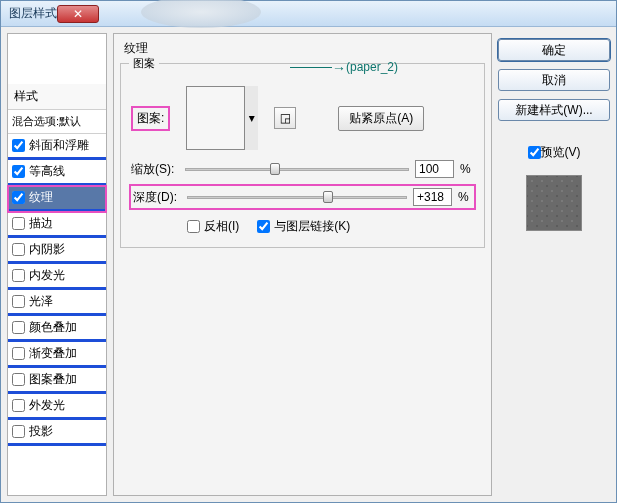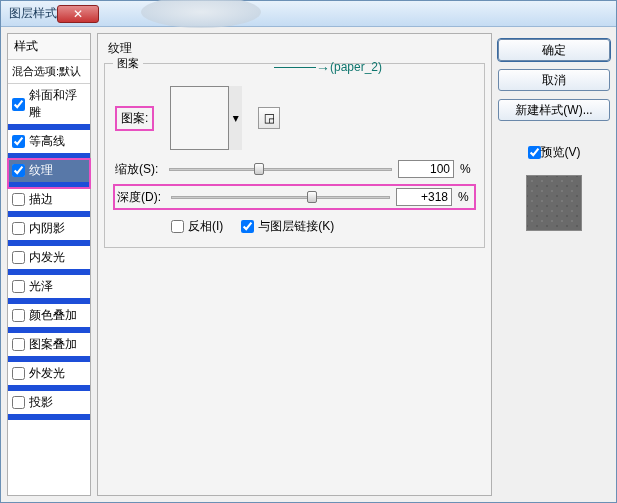--- a/index.html
+++ b/index.html
@@ -3,45 +3,45 @@
 <meta charset="utf-8">
 <style>
 * { box-sizing: border-box; margin: 0; padding: 0; font-family: "Microsoft YaHei", SimSun, sans-serif; font-size: 12px; }
 body { background: #fff; }
 .window { width: 617px; height: 503px; border: 1px solid #6b90b5; background: #d4e4f5; position: relative; }
 .titlebar { height: 26px; background: linear-gradient(to bottom, #e8f2fb, #c5dcf3); border-bottom: 1px solid #9bb8d6; display: flex; align-items: center; justify-content: flex-start; padding: 0 4px 0 8px; position: relative; }
 .titlebar::after { content: ""; position: absolute; left: 140px; top: -5px; width: 120px; height: 32px; background: radial-gradient(ellipse at center, rgba(230,235,240,.9), rgba(180,195,210,.6)); border-radius: 50%; }
 .title { color: #1a3a5a; font-size: 12px; z-index: 1; }
 .close-btn { width: 42px; height: 18px; background: linear-gradient(to bottom, #e48b8b, #c73535); border: 1px solid #8b2020; border-radius: 3px; display: flex; align-items: center; justify-content: center; color: #fff; font-size: 11px; cursor: pointer; z-index: 1; }
 .body { display: flex; height: calc(100% - 26px); background: #f0f0f0; padding: 6px; gap: 6px; }
-.left-panel { width: 84px; border: 1px solid #b0b0b0; background: #fff; display: flex; flex-direction: column; }
+.left-panel { width: 100px; border: 1px solid #b0b0b0; background: #fff; display: flex; flex-direction: column; justify-content: center; }
 .left-header { padding: 4px 6px; border-bottom: 1px solid #d0d0d0; background: #f8f8f8; }
 .blend-opts { padding: 4px 4px; border-bottom: 1px solid #d0d0d0; font-size: 11px; }
-.style-item { display: flex; align-items: center; padding: 3px 4px; border-bottom: 6px solid #1d4ed8; gap: 4px; }
+.style-item { display: flex; align-items: center; padding: 3px 4px; border-bottom: 3px solid #1d4ed8; gap: 4px; }
 .style-item.indent { }
 .style-item input[type=checkbox] { width: 13px; height: 13px; }
 .style-item.selected { background: #5878a8; color: #fff; }
 .style-item.hl { outline: 2px solid #e850c0; outline-offset: -1px; }
 .middle-panel { flex: 1; border: 1px solid #b0b0b0; background: #f4f4f4; padding: 6px; }
 .fieldset { border: 1px solid #c0c0c0; padding: 8px 10px 12px; position: relative; margin-top: 6px; background: #f4f4f4; }
 .legend { position: absolute; top: -8px; left: 8px; background: #f4f4f4; padding: 0 4px; font-size: 11px; }
 .pattern-row { display: flex; align-items: center; gap: 16px; margin-bottom: 10px; }
 .pattern-label-box { border: 2px solid #e850c0; padding: 2px 4px; display: inline-block; }
 .swatch-box { position: relative; width: 72px; height: 64px; border: 1px solid #888; background: #f6f6f6; }
 .swatch-dd { position: absolute; right: -1px; top: -1px; bottom: -1px; width: 14px; border-left: 1px solid #888; background: #e8e8e8; display: flex; align-items: center; justify-content: center; }
 .mini-btn { width: 22px; height: 22px; border: 1px solid #999; background: linear-gradient(#fdfdfd,#e6e6e6); display: flex; align-items: center; justify-content: center; font-size: 11px; }
 .snap-btn { padding: 3px 10px; border: 1px solid #888; background: linear-gradient(#fdfdfd,#e6e6e6); border-radius: 2px; white-space: nowrap; }
 .arrow-ann { position: absolute; top: -6px; left: 169px; color: #0f766e; font-size: 14px; white-space: nowrap; }
 .slider-row { display: flex; align-items: center; gap: 6px; margin-top: 8px; }
 .slider-row.hl { outline: 2px solid #e850c0; padding: 2px; }
 .slabel { width: 48px; text-align: left; }
 .slider { flex: 1; height: 14px; position: relative; }
 .slider-track { position: absolute; left: 0; right: 0; top: 6px; height: 3px; background: #ccc; border: 1px solid #aaa; }
 .slider-thumb { position: absolute; top: 1px; width: 10px; height: 12px; background: linear-gradient(#fff,#ccc); border: 1px solid #777; border-radius: 2px; }
-.sval { width: 56px; height: 18px; border: 1px solid #888; background: #fff; text-align: right; padding: 1px 3px; }
+.sval { width: 39px; height: 18px; border: 1px solid #888; background: #fff; text-align: left; padding: 1px 3px; }
 .sunit { width: 14px; }
 .checks-row { display: flex; gap: 18px; margin-top: 10px; padding-left: 56px; align-items: center; }
 .checks-row label { display: flex; align-items: center; gap: 4px; }
 .right-panel { width: 112px; display: flex; flex-direction: column; gap: 8px; padding-top: 6px; }
 .btn { height: 22px; border: 1px solid #6a88aa; background: linear-gradient(#fdfdfe,#e4ecf5); border-radius: 3px; display: flex; align-items: center; justify-content: center; cursor: pointer; }
 .btn.primary { outline: 1px solid #3a6aa0; }
 .preview-row { display: flex; align-items: center; gap: 0; justify-content: center; margin-top: 15px; }
 .preview-box { width: 56px; height: 56px; border: 1px solid #888; background: #6a6a6a; margin: 6px auto 0; background-image: radial-gradient(#7a7a7a 20%, transparent 20%), radial-gradient(#5c5c5c 20%, transparent 20%); background-size: 10px 10px; background-position: 0 0, 5px 5px; }
 </style>
 </head>
@@ -87,20 +87,24 @@
           <div class="style-item">
             <input type="checkbox" style="">
             <span>光泽</span>
           </div>
           <div class="style-item">
             <input type="checkbox" style="">
             <span>颜色叠加</span>
           </div>
           <div class="style-item">
             <input type="checkbox" style="">
+            <span>渐变叠加</span>
+          </div>
+          <div class="style-item">
+            <input type="checkbox" style="">
             <span>图案叠加</span>
           </div>
           <div class="style-item">
             <input type="checkbox" style="">
             <span>外发光</span>
           </div>
           <div class="style-item">
             <input type="checkbox" style="">
             <span>投影</span>
           </div>
@@ -117,20 +121,21 @@
           <span class="pattern-label-box">图案:</span>
           <div class="swatch-box">
             <div class="swatch-dd">
                 <span>▾</span>
               </div>
           </div>
           <div class="mini-btn">
               <span>◲</span>
             </div>
           <div style="width:10px;"></div>
+          <button class="snap-btn">贴紧原点(A)</button>
         </div>
 
         <div class="slider-row">
           <span class="slabel">缩放(S):</span>
           <div class="slider">
             <div class="slider-track"></div>
             <div class="slider-thumb" id="scale-thumb" style="left: 38%;"></div>
           </div>
           <div class="sval">100</div>
           <span class="sunit">%</span>

